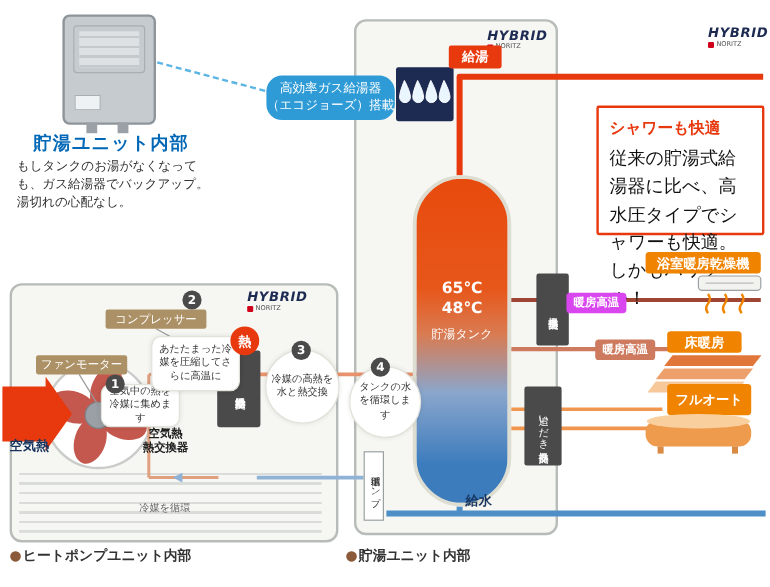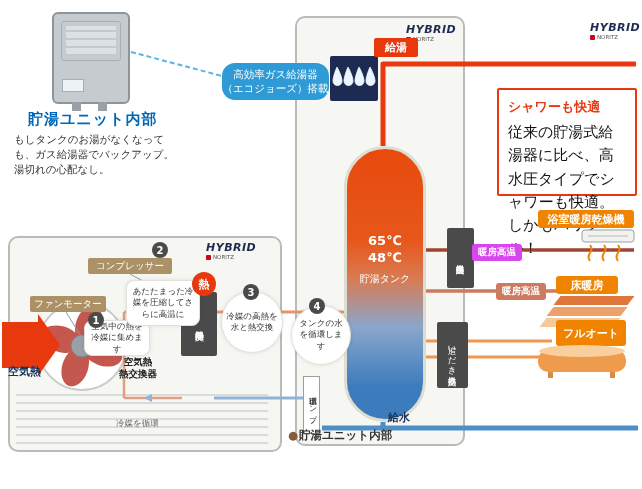--- a/index.html
+++ b/index.html
@@ -215,17 +215,20 @@
   <div class="outlabel" style="left:556px;top:320px;width:70px;height:26px;">フルオート</div>
   <div class="abs" style="left:536px;top:336px;z-index:6;">
     <svg width="96" height="44" viewBox="0 0 96 44">
       <rect x="2" y="14" width="88" height="22" rx="10" fill="#ef9b4e"></rect>
       <ellipse cx="46" cy="15" rx="43" ry="6" fill="#f9cf9d"></ellipse>
       <rect x="12" y="36" width="5" height="6" fill="#d98a43"></rect>
       <rect x="74" y="36" width="5" height="6" fill="#d98a43"></rect>
     </svg>
   </div>
 
-  <div class="caption" style="left:288px;top:428px;">
+  <div class="caption" style="left:8px;top:456px;">
+    <span class="b">●</span><span>ヒートポンプユニット内部</span>
+  </div>
+  <div class="caption" style="left:288px;top:456px;">
     <span class="b">●</span><span>貯湯ユニット内部</span>
   </div>
 
 </div>
 
 </body></html>

